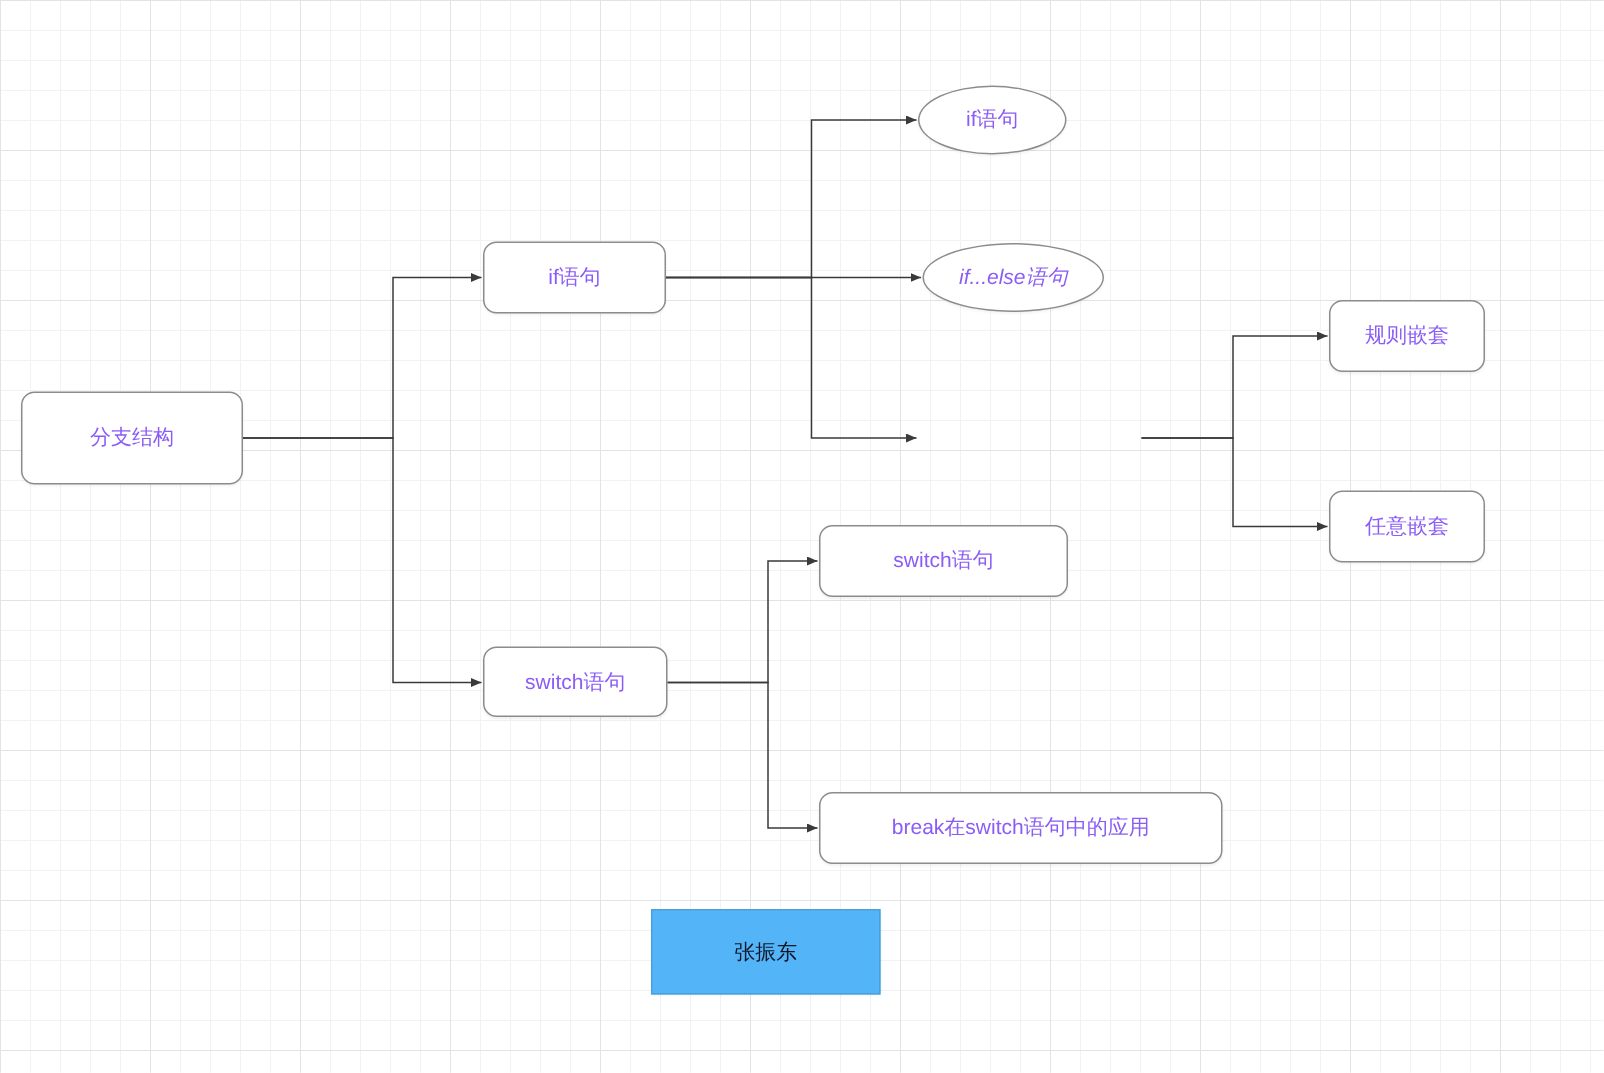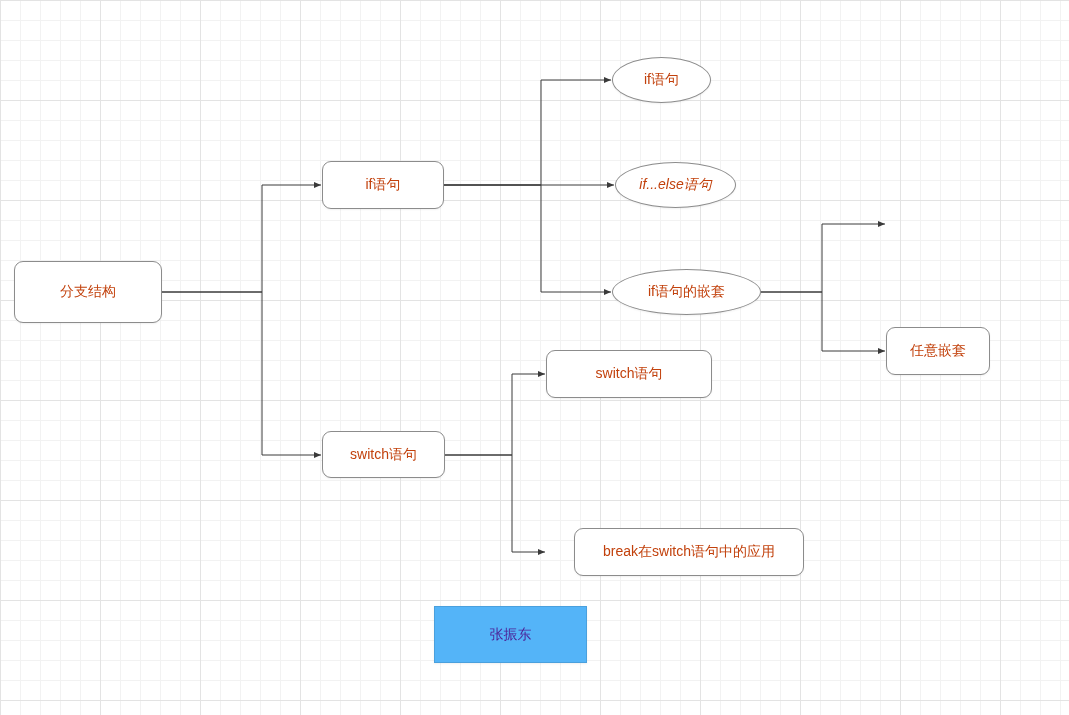--- a/index.html
+++ b/index.html
@@ -32,46 +32,46 @@
     stroke-width: 1;
   }
   .node {
     position: absolute;
     display: flex;
     align-items: center;
     justify-content: center;
     box-sizing: border-box;
     background: #ffffff;
     border: 1px solid #8c8c8c;
-    color: #c2410c;
+    color: #8b5cf6;
     font-size: 14px;
     text-align: center;
     box-shadow: 0 1px 2px rgba(0,0,0,0.06);
     cursor: default;
     white-space: nowrap;
   }
   .rounded { border-radius: 9px; }
   .ellipse { border-radius: 50%; }
 
   .n-root        { left: 14px;  top: 261px; width: 148px; height: 62px; font-family: Liberation Mono, monospace; }
   .n-if-branch   { left: 322px; top: 161px; width: 122px; height: 48px; }
   .n-switch-branch { left: 322px; top: 431px; width: 123px; height: 47px; }
   .n-if-simple   { left: 612px; top: 57px;  width: 99px;  height: 46px; }
   .n-if-else     { left: 615px; top: 162px; width: 121px; height: 46px; font-style: italic; }
   .n-if-nested   { left: 612px; top: 269px; width: 149px; height: 46px; }
   .n-rule        { left: 886px; top: 200px; width: 104px; height: 48px; }
   .n-any         { left: 886px; top: 327px; width: 104px; height: 48px; justify-content: center; }
   .n-switch-leaf { left: 546px; top: 350px; width: 166px; height: 48px; }
-  .n-break       { left: 574px; top: 528px; width: 230px; height: 48px; }
+  .n-break       { left: 546px; top: 528px; width: 269px; height: 48px; }
   .n-author {
     left: 434px; top: 606px; width: 153px; height: 57px;
     background: #54b4f8;
     border: 1px solid #4aa0dd;
     border-radius: 0;
-    color: #4c1d95;
+    color: #0f172a;
   }
   .node-label {
     pointer-events: none;
   }
 </style>
 </head>
 <body>
 
 <div class="canvas">
 
@@ -105,24 +105,24 @@
   </div>
 
   <div class="node ellipse n-if-simple">
     <span class="node-label">if语句</span>
   </div>
 
   <div class="node ellipse n-if-else">
     <span class="node-label">if...else语句</span>
   </div>
 
-  <div class="node ellipse n-if-nested">
-    <span class="node-label">if语句的嵌套</span>
+
+  <div class="node rounded n-rule">
+    <span class="node-label">规则嵌套</span>
   </div>
-
 
   <div class="node rounded n-any">
     <span class="node-label">任意嵌套</span>
   </div>
 
   <div class="node rounded n-switch-leaf">
     <span class="node-label">switch语句</span>
   </div>
 
   <div class="node rounded n-break">

